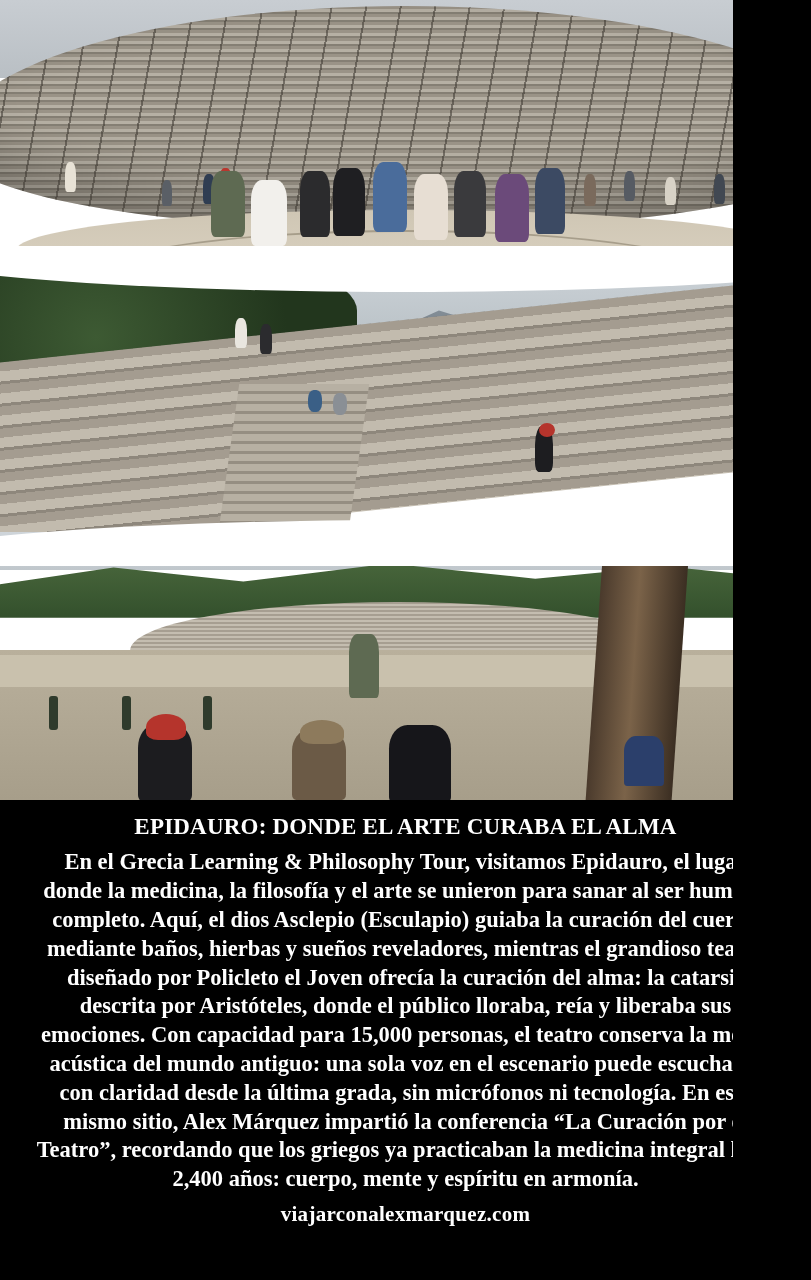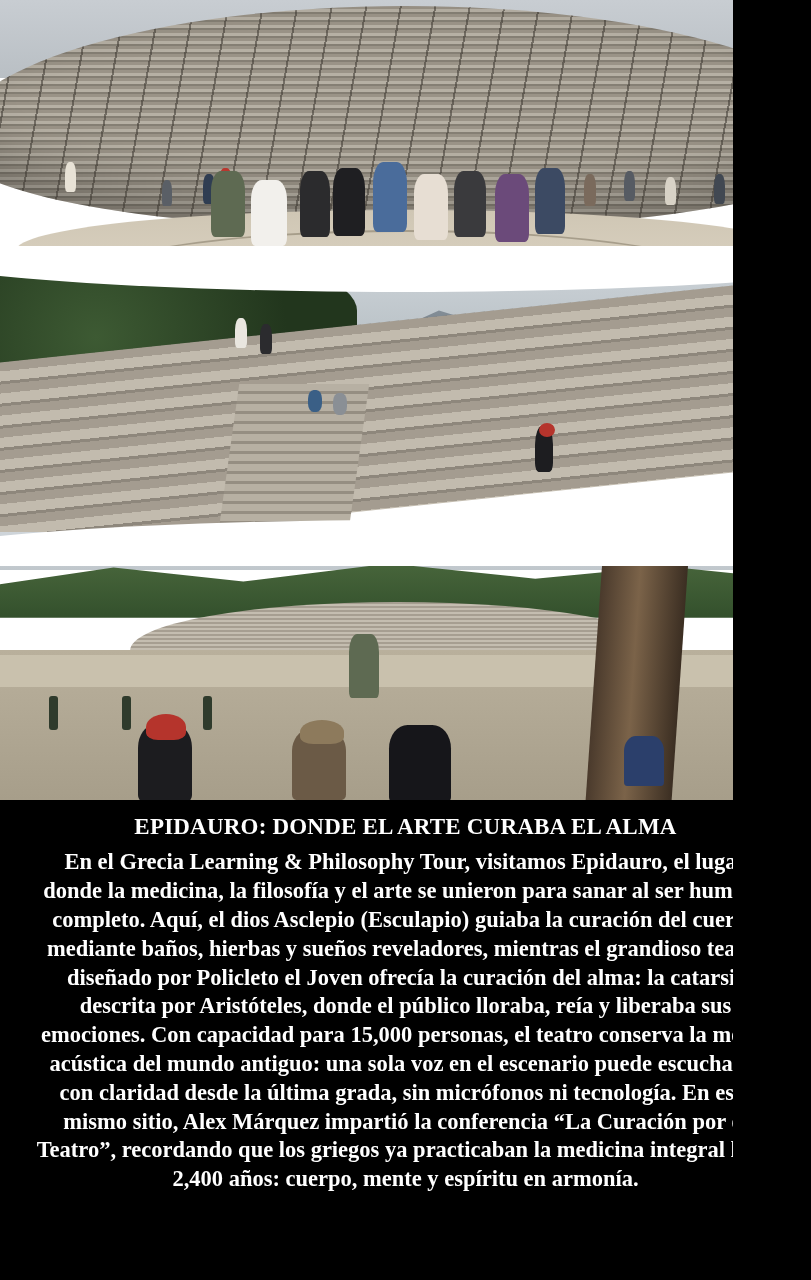--- a/index.html
+++ b/index.html
@@ -290,15 +290,16 @@
       </div>
     </div>
 
     <div class="seam" id="seam-1"></div>
     <div class="seam" id="seam-2"></div>
   </div>
 
   <div class="caption">
     <h1 class="caption-title">EPIDAURO: DONDE EL ARTE CURABA EL ALMA</h1>
     <p class="caption-body">En el Grecia Learning &amp; Philosophy Tour, visitamos Epidauro, el lugar donde la medicina, la filosofía y el arte se unieron para sanar al ser humano completo. Aquí, el dios Asclepio (Esculapio) guiaba la curación del cuerpo mediante baños, hierbas y sueños reveladores, mientras el grandioso teatro diseñado por Policleto el Joven ofrecía la curación del alma: la catarsis descrita por Aristóteles, donde el público lloraba, reía y liberaba sus emociones. Con capacidad para 15,000 personas, el teatro conserva la mejor acústica del mundo antiguo: una sola voz en el escenario puede escucharse con claridad desde la última grada, sin micrófonos ni tecnología. En este mismo sitio, Alex Márquez impartió la conferencia “La Curación por el Teatro”, recordando que los griegos ya practicaban la medicina integral hace 2,400 años: cuerpo, mente y espíritu en armonía.</p>
+    <div class="caption-site">viajarconalexmarquez.com</div>
   </div>
 
 </div>
 
 </body></html>

